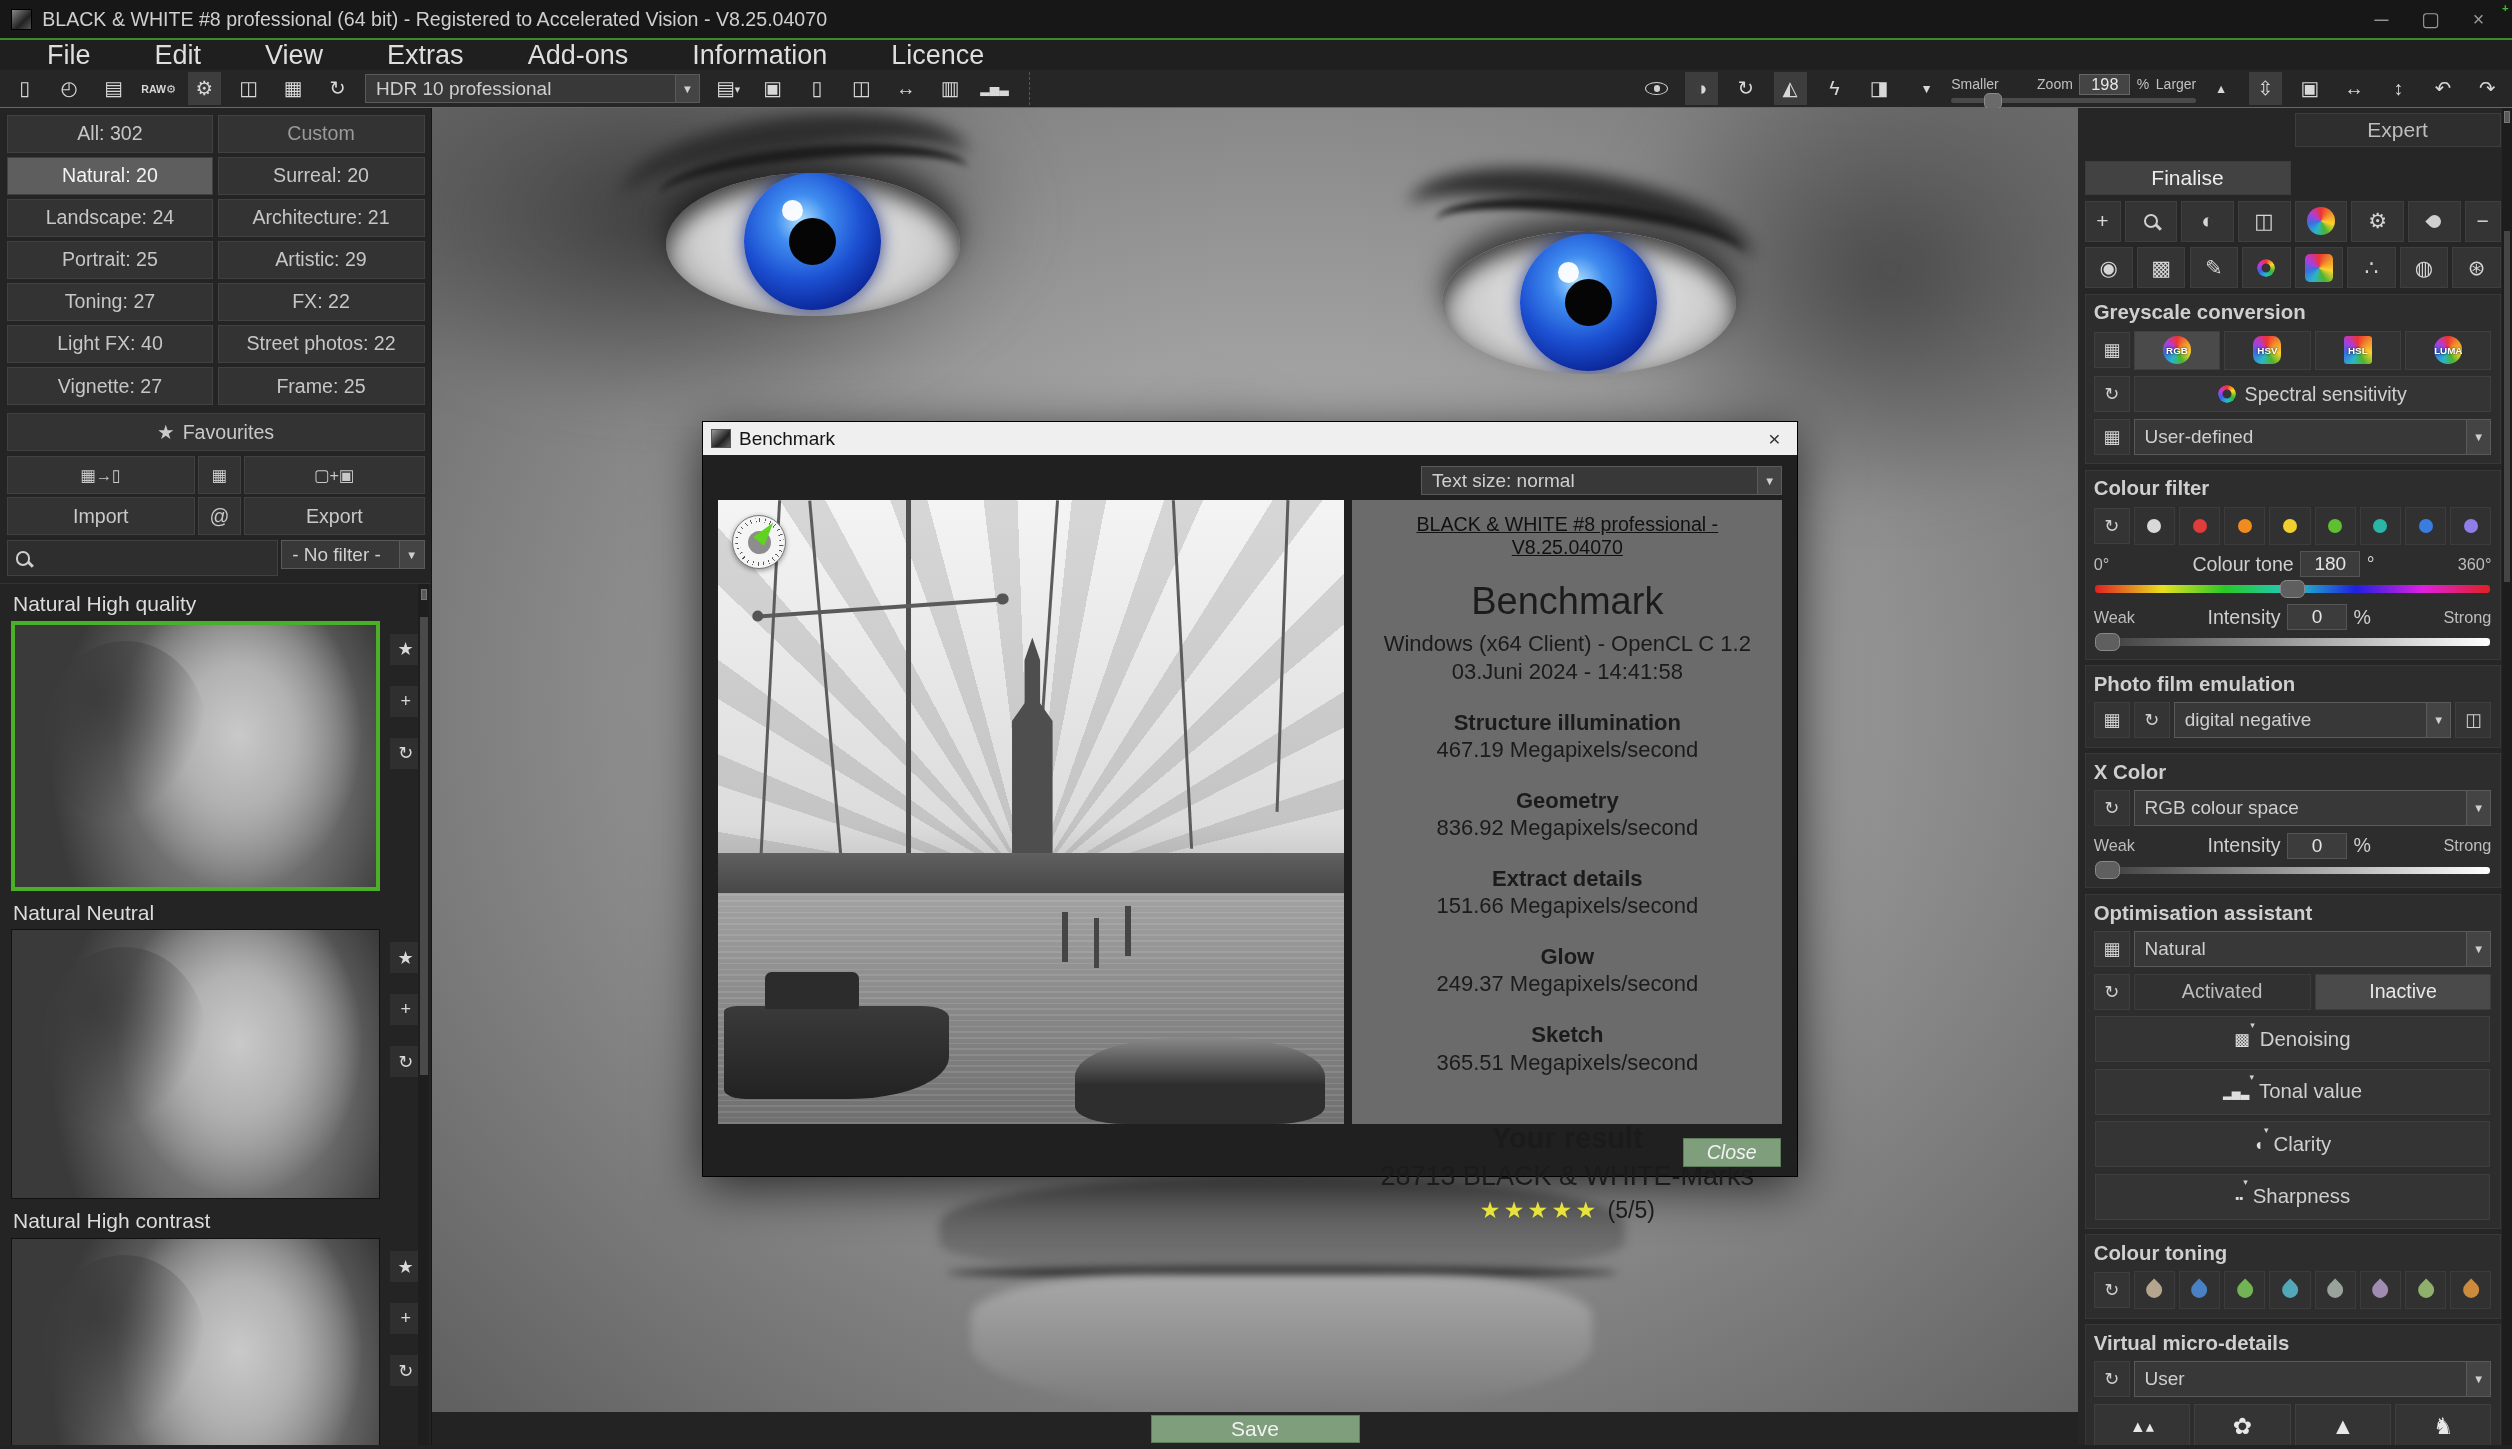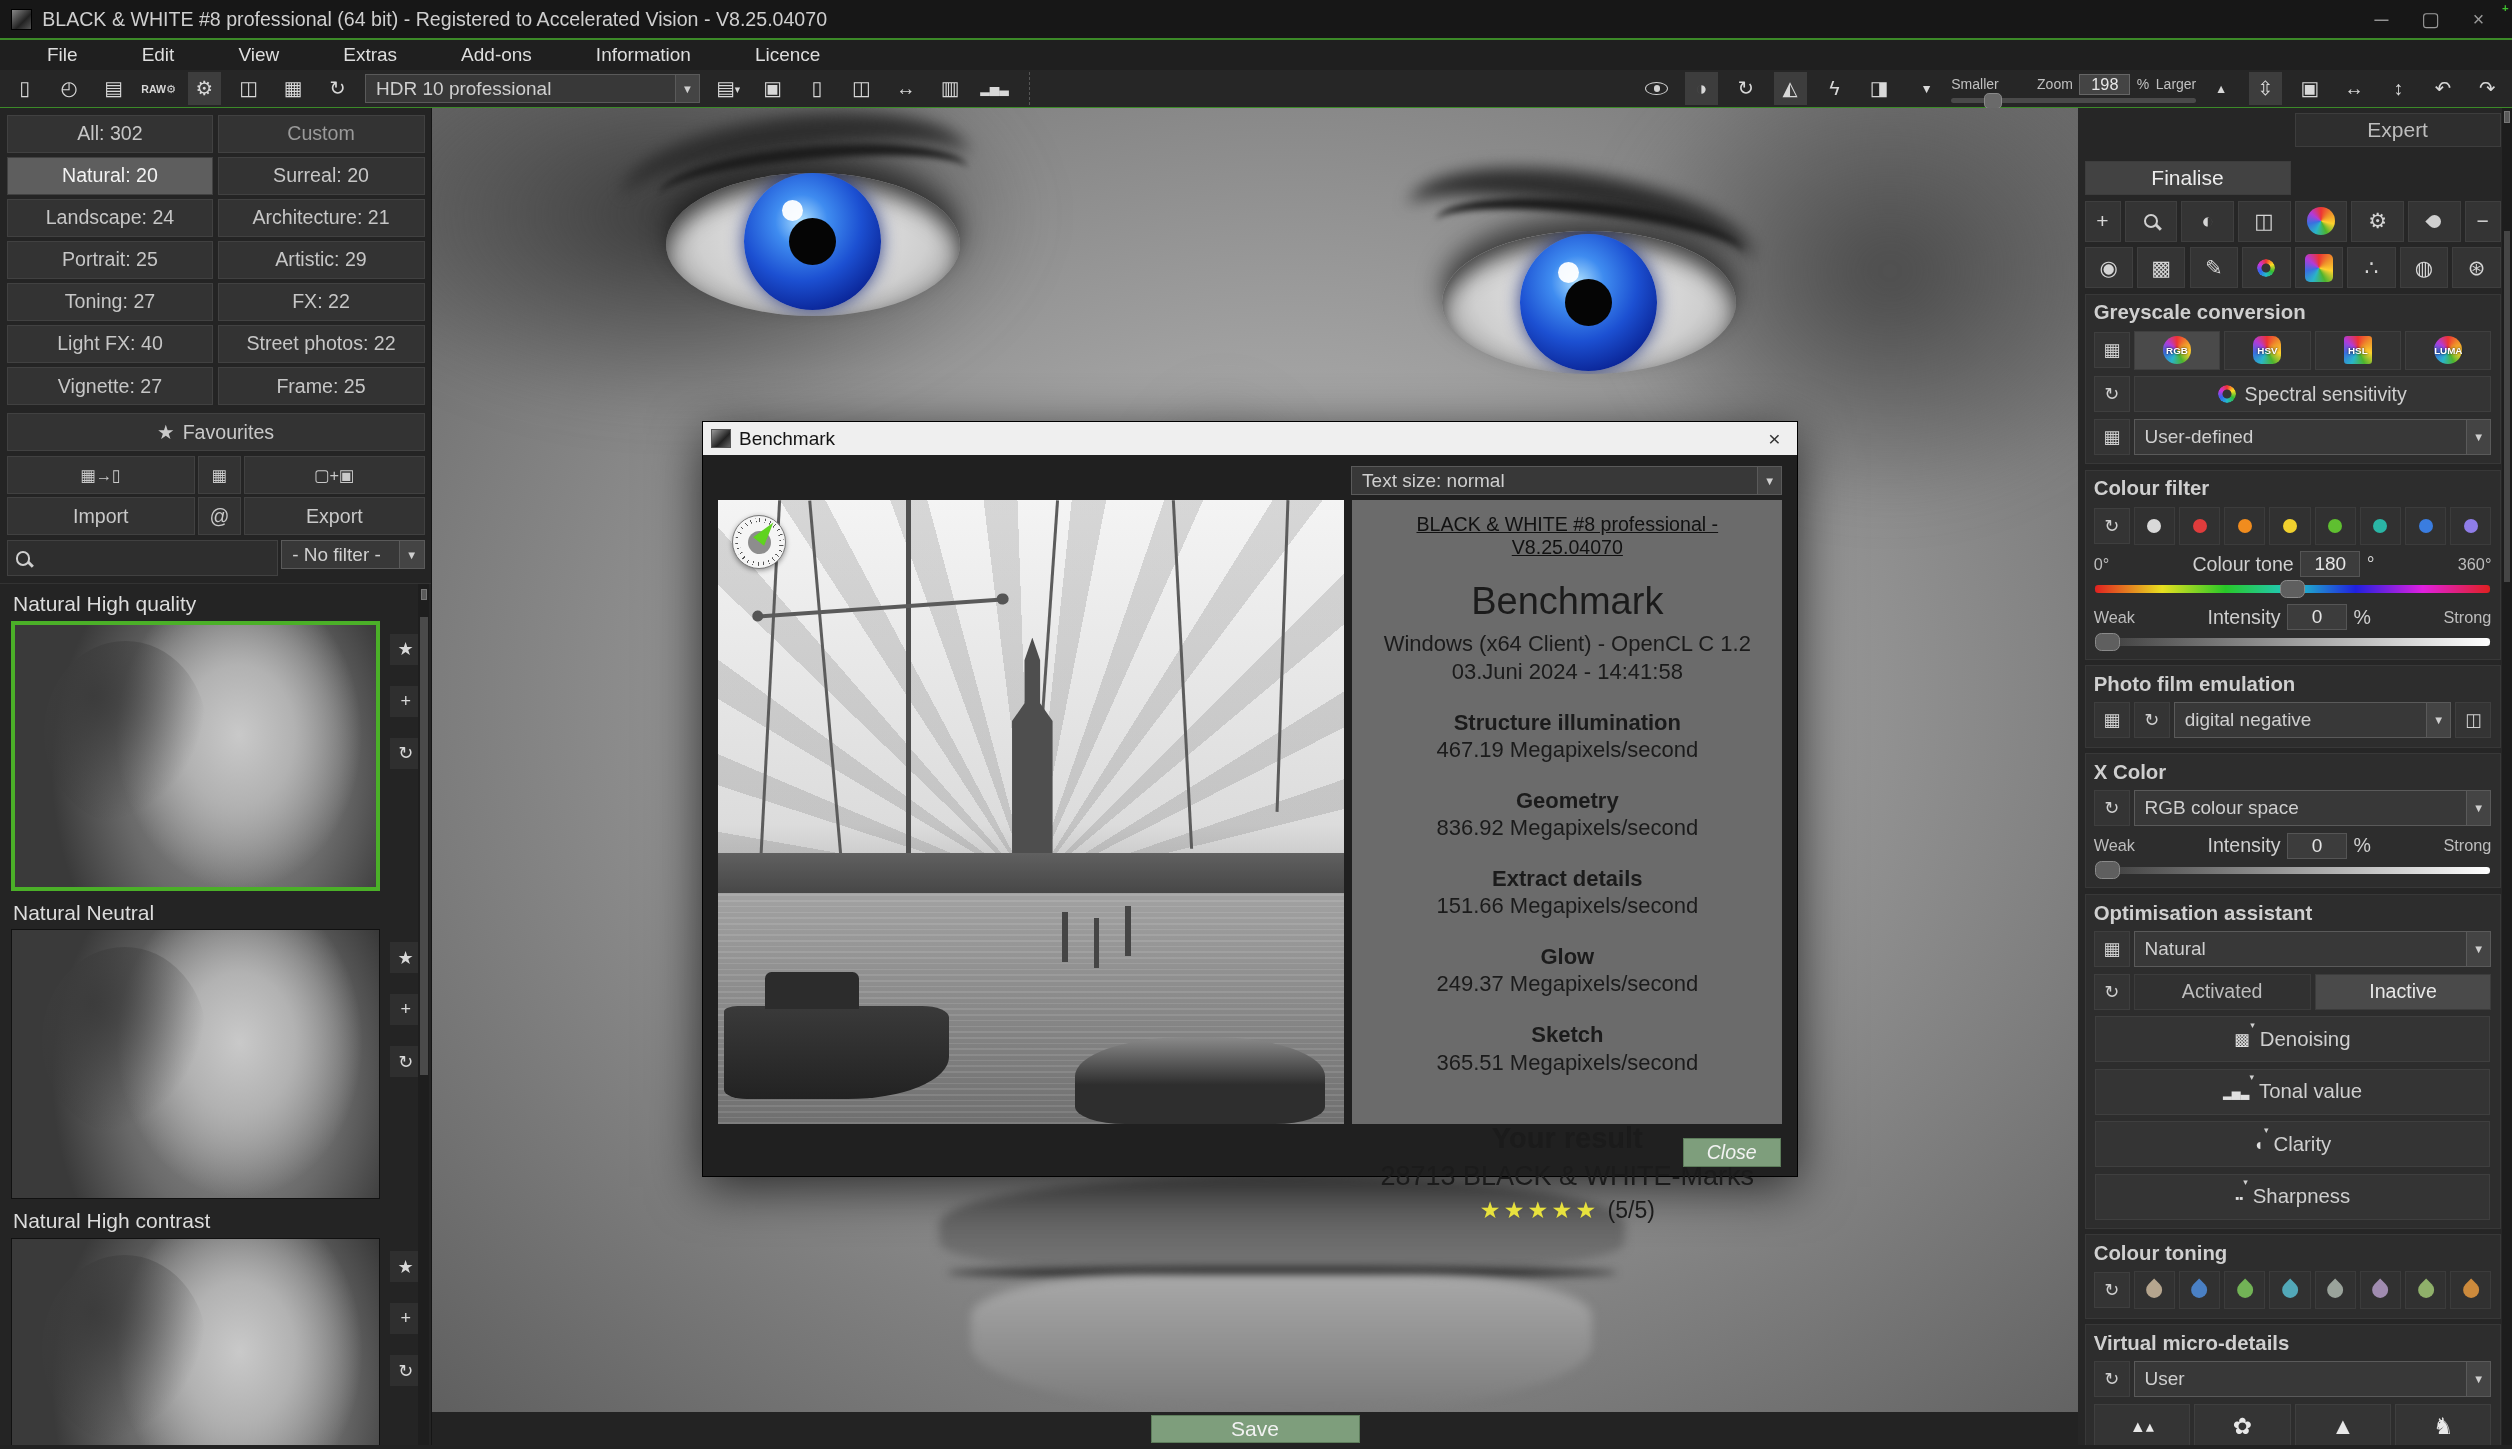--- a/index.html
+++ b/index.html
@@ -10,21 +10,21 @@
     background:#222; color:#c9c9c9; font-size:18px;
   }
   
   .titlebar{height:38px; background:#171717; display:flex; align-items:center; padding:0 11.4px; color:#cfcfcf;}
   .titlebar .appico{width:21px;height:21px;background:linear-gradient(135deg,#888,#222 60%,#555);border:0.8px solid #000;margin-right:9.8px;}
   .titlebar .ttl{font-size:19.6px;}
   .winbtns{margin-left:auto; display:flex; gap:33px; font-size:19.6px; color:#9a9a9a; padding-right:16.3px;}
   .winbtns span{cursor:default;}
   
   .menubar{height:32px; background:#1f1f1f; border-top:2.5px solid #3c8a28; display:flex; align-items:center; gap:64px; padding-left:47px;}
-  .menubar .mi{font-size:19px; color:#dedede;}
+  .menubar .mi{font-size:27px; color:#dedede;}
   
   .toolbar{height:38px; background:#262626; border-bottom:1.6px solid #3c8a28; display:flex; align-items:center; padding:0 8.2px; gap:11.4px;}
   .tbi{min-width:33px;height:33px;display:flex;align-items:center;justify-content:center;font-size:19.6px;color:#d8d8d8;}
   .tbi.sel{background:#3d3d3d;}
   .tbi .tiny{font-size:10.6px;font-weight:bold;}
   .dd{height:29px;background:#383838;border:0.8px solid #5a5a5a;display:flex;align-items:center;color:#cfcfcf;font-size:19px;}
   .dd .ddtxt{flex:1;padding:0 9.8px;white-space:nowrap;overflow:hidden;}
   .dd .ddarr{width:24.5px;align-self:stretch;display:flex;align-items:center;justify-content:center;font-size:11.4px;color:#cfcfcf;background:#444;border-left:0.8px solid #5a5a5a;}
   .tb-dd{width:335px;}
   .vsep{width:1.6px;height:33px;border-left:1.6px dashed #555;margin:0 6.5px;}
@@ -134,21 +134,21 @@
   .rscroll .th{position:absolute;left:1.6px;top:123px;width:6.5px;height:351px;background:#454545;}
   .rscroll .tb{position:absolute;left:1.6px;top:3.3px;width:6.5px;height:11.4px;background:#5a5a5a;border:0.8px solid #777;}
   
   .dialog{position:absolute;left:702px;top:313px;width:1096px;height:756px;background:#202020;border:0.8px solid #000;box-shadow:0 11.4px 49px rgba(0,0,0,.7);}
   .dlg-title{height:33px;background:#efefef;display:flex;align-items:center;padding:0 8.2px;gap:8.2px;}
   .dlg-title .ico{width:19.6px;height:19.6px;background:linear-gradient(135deg,#999,#222 60%,#666);border:0.8px solid #555;}
   .dlg-title .t{font-size:19px;color:#141414;}
   .dlg-title .x{margin-left:auto;color:#333;font-size:21px;padding:0 8.2px;}
   .dlg-body{padding:11.4px 14.7px 0;}
   .dlg-toprow{display:flex;justify-content:flex-end;margin-bottom:4.9px;}
-  .ts-dd{width:431px;}
+  .ts-dd{width:361px;}
   .dlg-cols{display:flex;gap:8.2px;}
   .bimg{position:relative;width:628px;height:624px;overflow:hidden;background:linear-gradient(#f4f4f4,#dcdcdc 52%,#bdbdbd 62%,#9c9c9c 70%,#8a8a8a);}
   .bimg .rays{position:absolute;left:0;top:0;width:100%;height:62%;background:repeating-conic-gradient(from -85deg at 50% 100%, rgba(110,110,110,.22) 0deg 5deg, rgba(255,255,255,0) 5deg 13deg);}
   .bimg .church{position:absolute;left:44%;top:22%;width:78px;height:253px;background:#4e4e4e;clip-path:polygon(50% 0,60% 9%,60% 26%,76% 33%,76% 100%,24% 100%,24% 33%,40% 26%,40% 9%);}
   .bimg .town{position:absolute;left:0;top:56.5%;width:100%;height:6.5%;background:linear-gradient(#606060,#474747);}
   .bimg .water{position:absolute;left:0;top:63%;width:100%;height:37%;background:linear-gradient(#a2a2a2,#6f6f6f),repeating-linear-gradient(0deg,rgba(255,255,255,.10) 0 1.6px,transparent 1.6px 5.7px);background-blend-mode:overlay;}
   .bimg .mast{position:absolute;top:0;width:3.3px;background:#5c5c5c;}
   .bimg .spread{position:absolute;left:6%;top:17%;width:40%;height:4.1px;background:#5a5a5a;transform:rotate(-4deg);}
   .bimg .spread::before,.bimg .spread::after{content:"";position:absolute;top:-4.1px;width:11.4px;height:11.4px;background:#555;border-radius:50%;}
   .bimg .spread::before{left:-3.3px;} .bimg .spread::after{right:-3.3px;}

